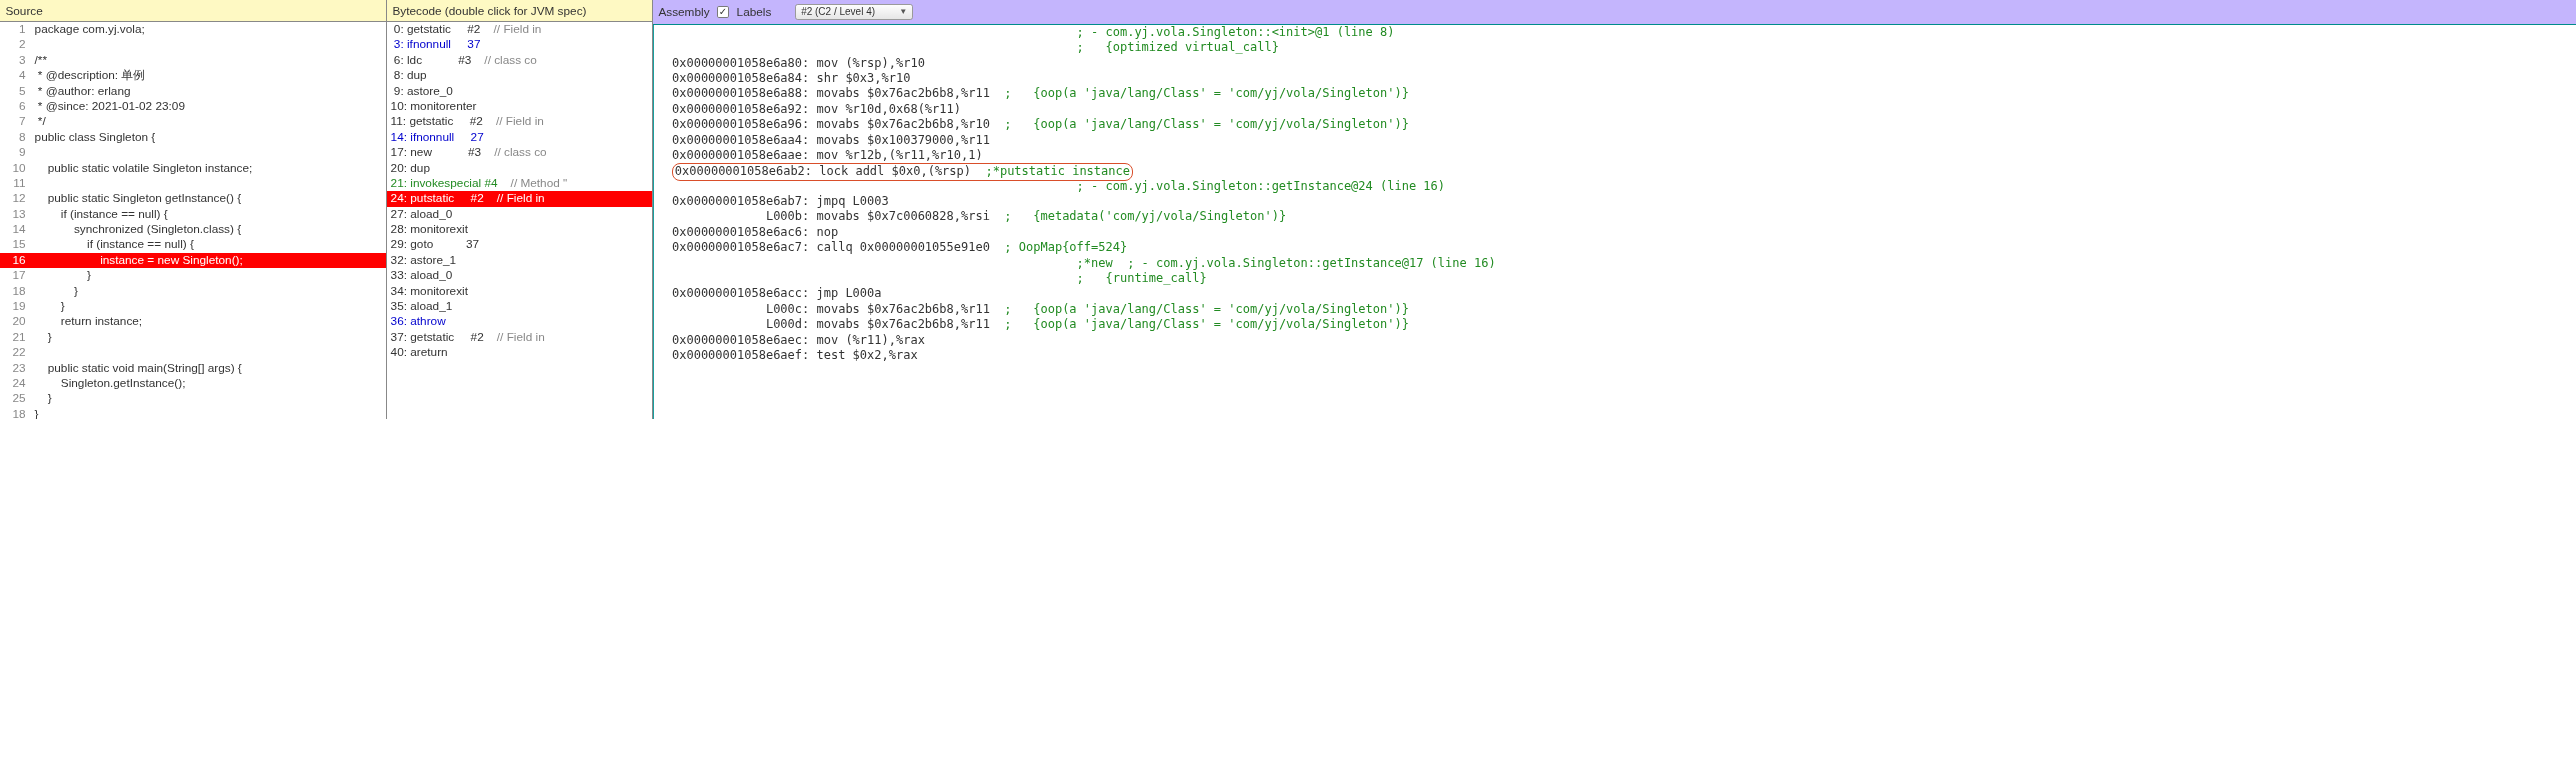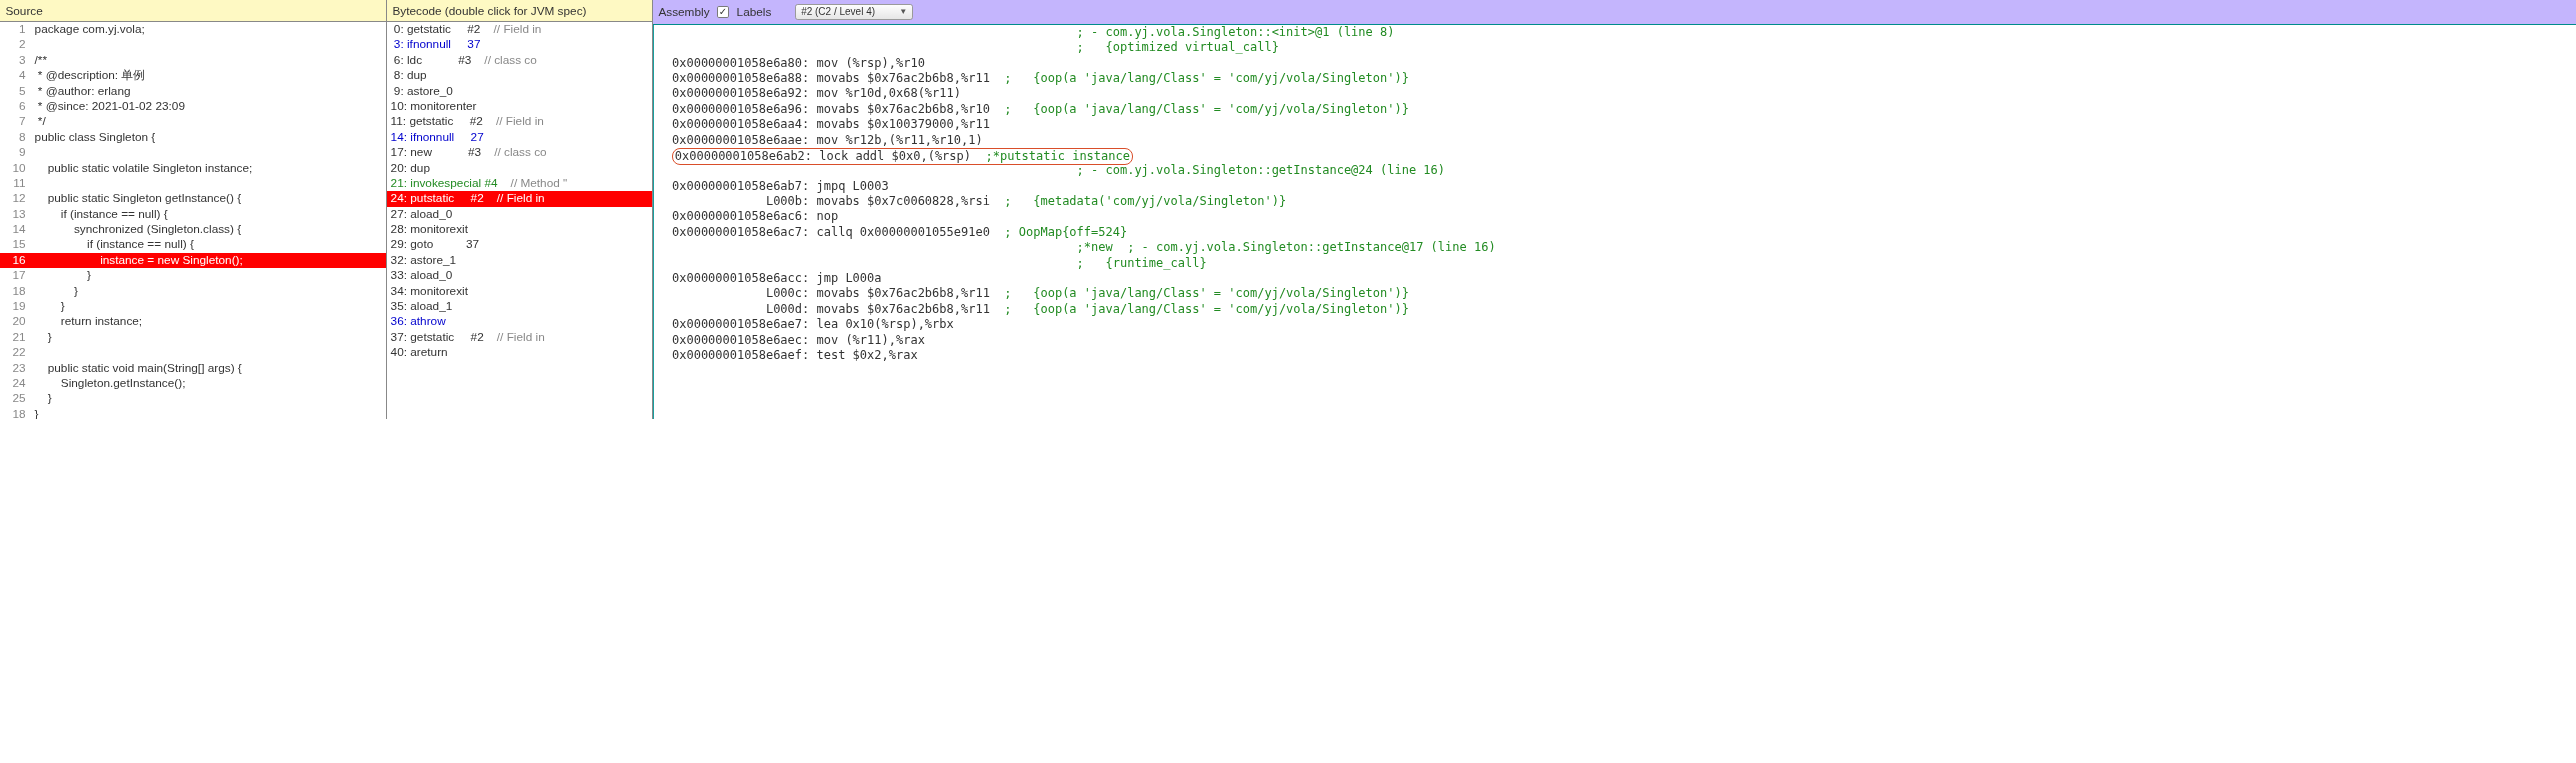--- a/index.html
+++ b/index.html
@@ -103,36 +103,36 @@
       <span>Labels</span>
       <span style="width:9px"></span>
       <div class="dropdown">
         <span>#2 (C2 / Level 4)</span>
       </div>
     </div>
     <div class="content teal-left" id="assembly-content">
         <div class="asm-line"><span class="asm-comment">                                                        ; - com.yj.vola.Singleton::&lt;init&gt;@1 (line 8)</span></div>
         <div class="asm-line"><span class="asm-comment">                                                        ;   {optimized virtual_call}</span></div>
         <div class="asm-line">0x00000001058e6a80: mov (%rsp),%r10</div>
+        <div class="asm-line">0x00000001058e6a84: shr $0x3,%r10</div>
         <div class="asm-line">0x00000001058e6a88: movabs $0x76ac2b6b8,%r11  <span class="asm-comment">;   {oop(a 'java/lang/Class' = 'com/yj/vola/Singleton')}</span></div>
         <div class="asm-line">0x00000001058e6a92: mov %r10d,0x68(%r11)</div>
         <div class="asm-line">0x00000001058e6a96: movabs $0x76ac2b6b8,%r10  <span class="asm-comment">;   {oop(a 'java/lang/Class' = 'com/yj/vola/Singleton')}</span></div>
         <div class="asm-line">0x00000001058e6aa4: movabs $0x100379000,%r11</div>
         <div class="asm-line">0x00000001058e6aae: mov %r12b,(%r11,%r10,1)</div>
         <div class="asm-line"><span class="redbox">0x00000001058e6ab2: lock addl $0x0,(%rsp)  <span class="asm-comment">;*putstatic instance</span></span></div>
         <div class="asm-line"><span class="asm-comment">                                                        ; - com.yj.vola.Singleton::getInstance@24 (line 16)</span></div>
         <div class="asm-line">0x00000001058e6ab7: jmpq L0003</div>
         <div class="asm-line">             L000b: movabs $0x7c0060828,%rsi  <span class="asm-comment">;   {metadata('com/yj/vola/Singleton')}</span></div>
         <div class="asm-line">0x00000001058e6ac6: nop</div>
         <div class="asm-line">0x00000001058e6ac7: callq 0x00000001055e91e0  <span class="asm-comment">; OopMap{off=524}</span></div>
         <div class="asm-line"><span class="asm-comment">                                                        ;*new  ; - com.yj.vola.Singleton::getInstance@17 (line 16)</span></div>
         <div class="asm-line"><span class="asm-comment">                                                        ;   {runtime_call}</span></div>
         <div class="asm-line">0x00000001058e6acc: jmp L000a</div>
         <div class="asm-line">             L000c: movabs $0x76ac2b6b8,%r11  <span class="asm-comment">;   {oop(a 'java/lang/Class' = 'com/yj/vola/Singleton')}</span></div>
         <div class="asm-line">             L000d: movabs $0x76ac2b6b8,%r11  <span class="asm-comment">;   {oop(a 'java/lang/Class' = 'com/yj/vola/Singleton')}</span></div>
-        <div class="asm-line">0x00000001058e6ae7: lea 0x10(%rsp),%rbx</div>
         <div class="asm-line">0x00000001058e6aec: mov (%r11),%rax</div>
         <div class="asm-line">0x00000001058e6aef: test $0x2,%rax</div>
       </div>
   </div>
 
 </div>
 
 
 </body></html>

